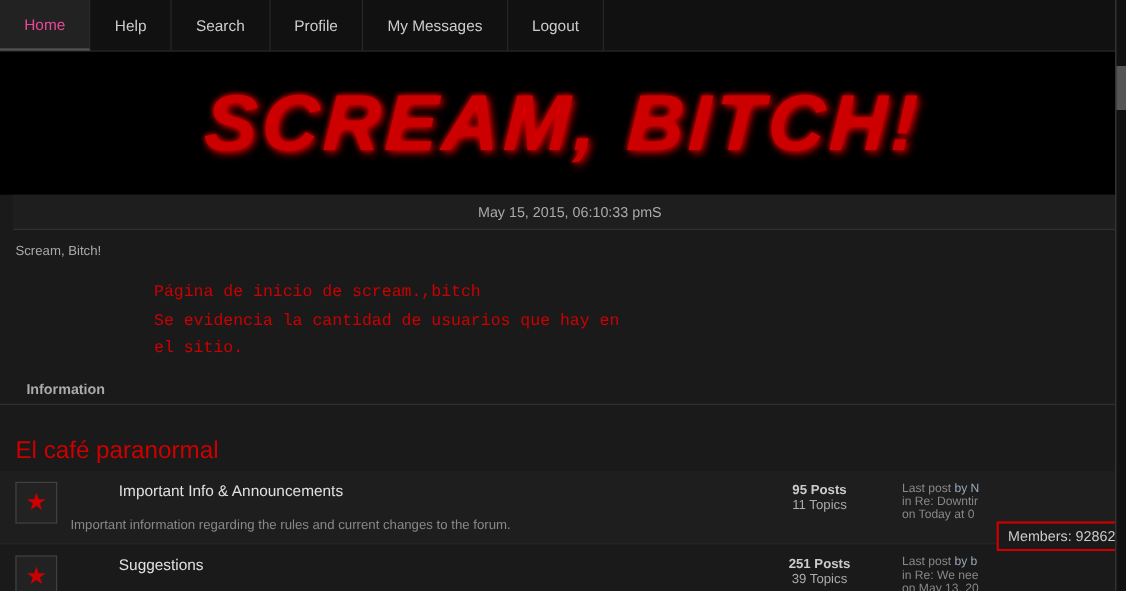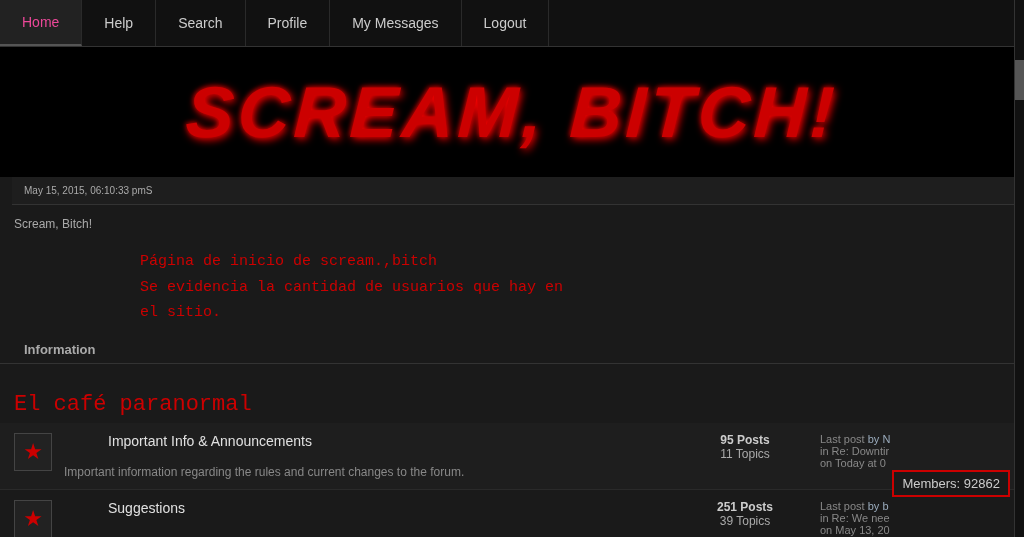--- a/index.html
+++ b/index.html
@@ -53,24 +53,24 @@
       text-shadow: 2px 2px 8px #ff0000, -1px -1px 4px #880000;
       transform: skewX(-3deg);
       font-style: italic;
     }
 
     
     #datebar {
       background: #1e1e1e;
       padding: 8px 12px;
       color: #aaa;
-      font-size: 10px;
+      font-size: 13px;
       border-bottom: 1px solid #333;
       display: flex;
-      justify-content: flex-start;
+      justify-content: center;
       margin-left: 12px;
     }
 
     
     #main {
       display: flex;
       flex-direction: column;
       padding: 0;
     }
 
@@ -79,21 +79,21 @@
       padding: 10px 20px 10px 140px;
       color: #cc0000;
       font-family: 'Courier New', monospace;
       font-size: 15px;
       line-height: 1.7;
     }
 
     
     #members-badge {
       position: absolute;
-      right: 14px;
+      right: 0;
       top: 265px;
       border: 2px solid #cc0000;
       color: #ccc;
       padding: 4px 8px;
       font-size: 13px;
       background: #1a1a1a;
     }
 
     .top-row {
       position: relative;
@@ -108,21 +108,21 @@
       padding: 6px 24px;
       font-size: 13px;
       font-weight: bold;
       color: #aaa;
       border-bottom: 1px solid #333;
     }
 
     
     #cafe-header {
       color: #cc0000;
-      font-family: Liberation Mono, monospace;
+      font-family: Liberation Sans, sans-serif;
       font-size: 22px;
       padding: 28px 14px 6px 14px;
     }
 
     
     .forum-row {
       display: flex;
       align-items: flex-start;
       padding: 10px 14px;
       border-bottom: 1px solid #2a2a2a;

